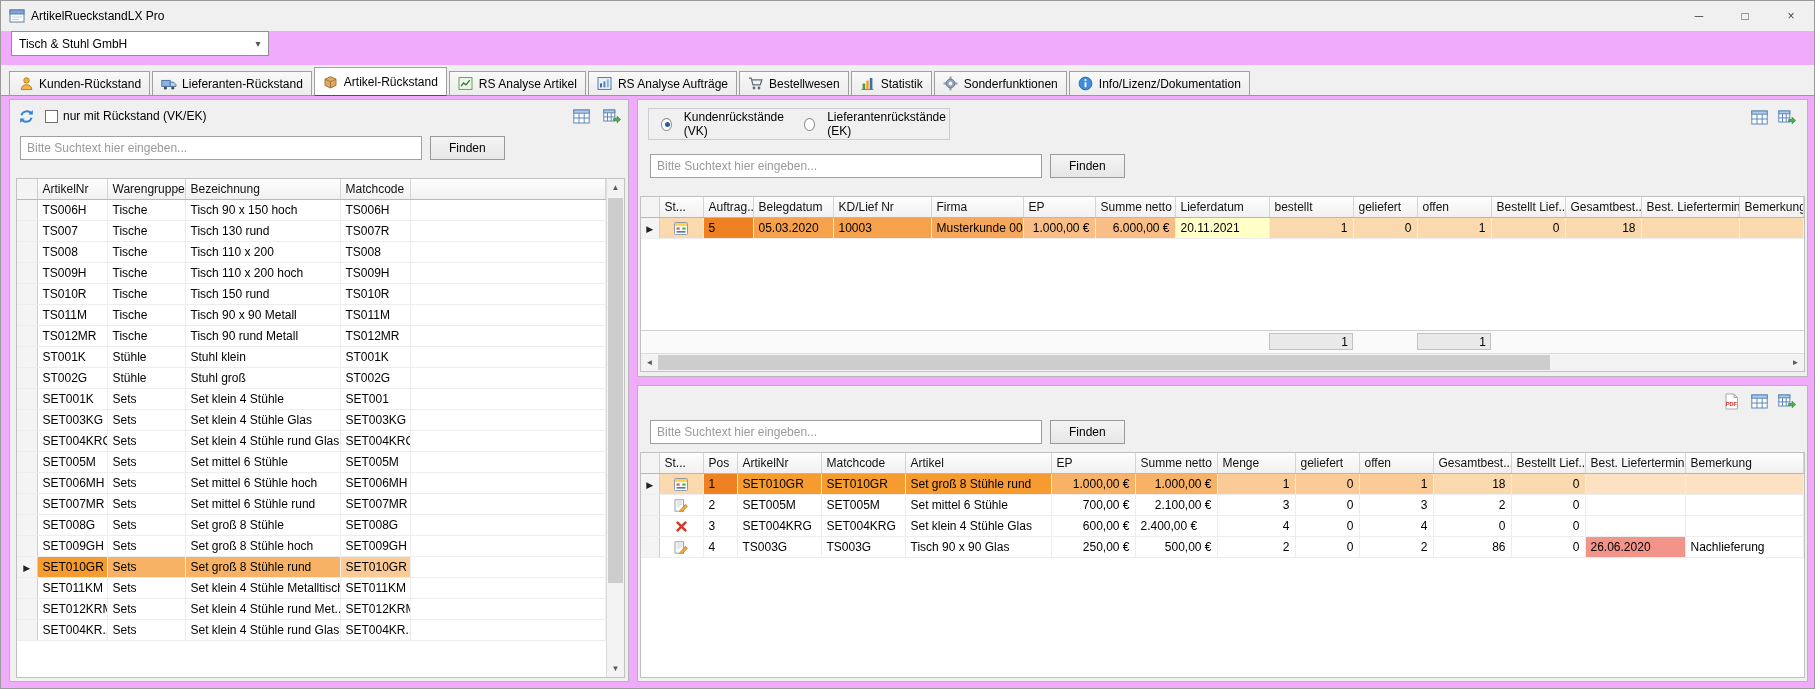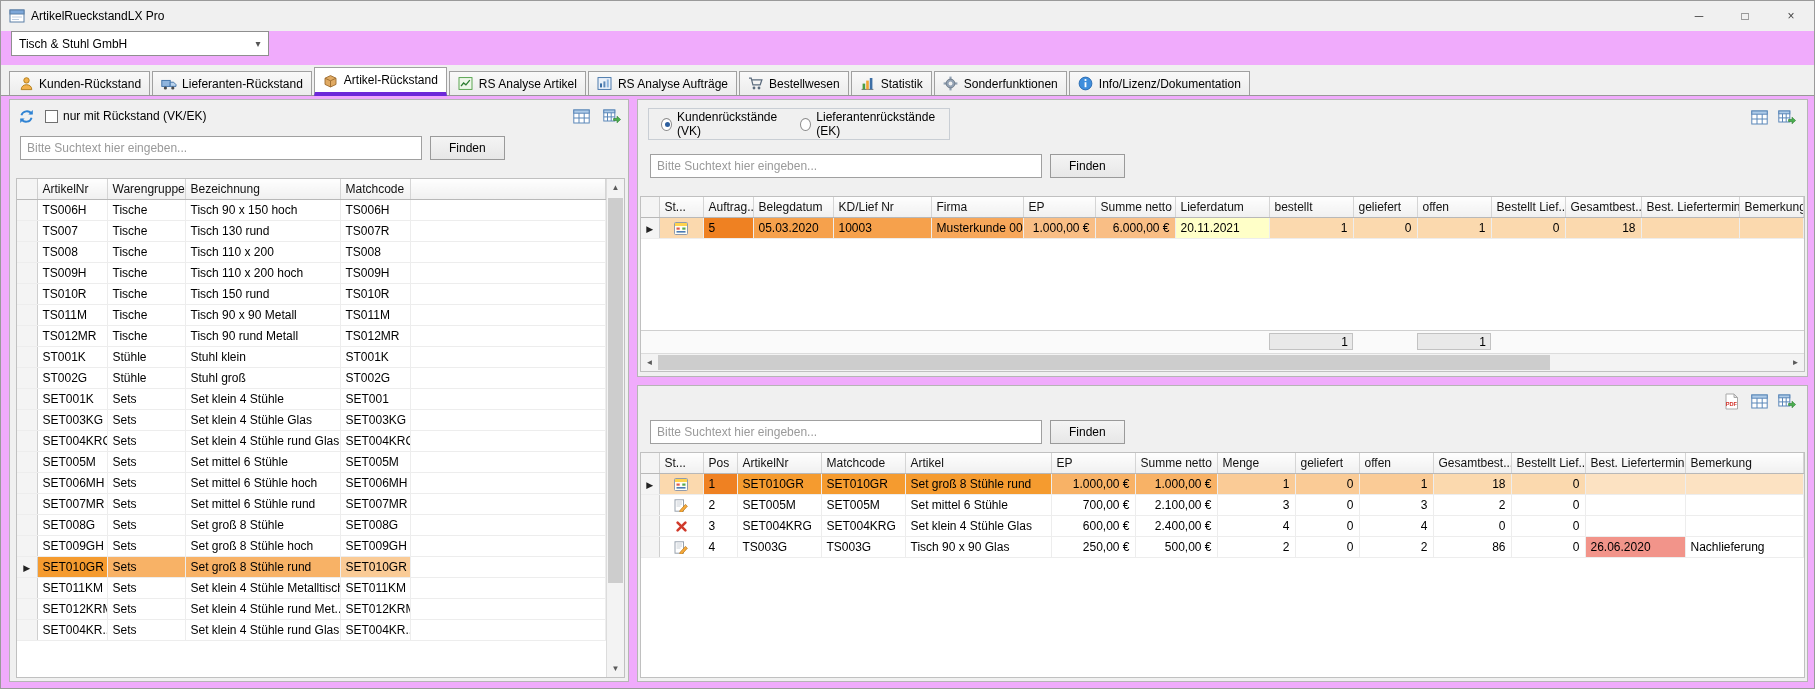--- a/index.html
+++ b/index.html
@@ -13,21 +13,21 @@
 
   
   .company-row{height:34px;display:flex;}
   .combo{margin-left:10px;width:258px;height:25px;box-sizing:border-box;border:1px solid #8f8f8f;background:#fff;display:flex;align-items:center;font-size:12px;cursor:default;}
   .combo-text{padding-left:7px;}
   .combo-arrow{margin-left:auto;width:20px;text-align:center;color:#555;font-size:10px;}
 
   
   .tabbar{display:flex;align-items:flex-end;height:30px;padding-left:8px;border-bottom:1px solid #989898;background:#f0f0f0;gap:2px;}
   .tab{display:flex;align-items:center;gap:5px;height:24px;box-sizing:border-box;padding:0 8px;border:1px solid #a0a0a0;border-bottom:none;background:linear-gradient(#f9f9f9,#ececec);font-size:12px;white-space:nowrap;cursor:default;}
-  .tab.active{height:29px;background:#fff;z-index:2;margin-bottom:-1px;border-bottom:4px solid #6d28d9;}
+  .tab.active{height:29px;background:#fff;z-index:2;margin-bottom:-1px;border-bottom:1px solid #6d28d9;}
   .tab-icon{display:inline-flex;width:16px;height:15px;align-items:center;justify-content:center;}
 
   
   .content{position:absolute;left:0;right:0;top:94px;bottom:0;}
   .panel{position:absolute;border:1px solid #b5b5b5;background:#f0f0f0;box-sizing:border-box;}
   #left-panel{left:8px;top:4px;width:620px;bottom:6px;}
   #orders-panel{left:636px;top:4px;width:1171px;height:278px;}
   #positions-panel{left:636px;top:290px;width:1171px;bottom:6px;}
 
   .lp-toolbar{position:absolute;left:4px;right:4px;top:2px;height:28px;display:flex;align-items:center;gap:7px;}
@@ -38,21 +38,21 @@
 
   .search-row{position:absolute;display:flex;gap:8px;align-items:center;}
   .lp-search{left:10px;top:36px;}
   .op-search{left:12px;top:54px;}
   .pp-search{left:12px;top:34px;}
   .search-input{height:24px;box-sizing:border-box;border:1px solid #a0a0a0;padding:0 6px;font-size:12px;font-family:inherit;background:#fff;}
   .search-input::placeholder{color:#9a9a9a;}
   .btn{height:24px;box-sizing:border-box;background:linear-gradient(#f4f4f4,#e7e7e7);border:1px solid #9a9a9a;font-size:12px;font-family:inherit;padding:0 18px;cursor:default;}
 
   .radio-box{position:absolute;left:10px;top:8px;width:302px;height:32px;box-sizing:border-box;border:1px solid #c9ced4;display:flex;align-items:center;gap:18px;padding:0 12px;}
-  .radio{display:flex;align-items:center;gap:5px;font-size:12px;cursor:default;}
+  .radio{display:flex;align-items:center;gap:12px;font-size:12px;cursor:default;}
   .radio-dot{width:13px;height:13px;box-sizing:border-box;border:1px solid #8a8a8a;border-radius:50%;background:#fff;position:relative;}
   .radio-dot.checked::after{content:"";position:absolute;left:3px;top:3px;width:5px;height:5px;border-radius:50%;background:#2d5f9e;}
   .panel-icons{position:absolute;right:8px;display:flex;gap:4px;align-items:center;}
 
   
   .grid-outer{position:absolute;border:1px solid #c0c0c0;background:#fff;display:flex;overflow:hidden;}
   #left-grid-outer{left:6px;right:3px;top:78px;bottom:3px;}
   #orders-grid{left:2px;right:2px;top:96px;bottom:4px;flex-direction:column;}
   #positions-grid{left:2px;right:2px;top:66px;bottom:3px;}
   .table-host{flex:1;overflow:hidden;background:#fff;}
@@ -691,21 +691,21 @@
                         <g stroke="#d03a2b" stroke-width="2.6" stroke-linecap="round">
                           <line x1="2.6" y1="2.6" x2="10.4" y2="10.4"></line>
                           <line x1="10.4" y1="2.6" x2="2.6" y2="10.4"></line>
                         </g>
                       </svg></span></td>
                   <td>3</td>
                   <td>SET004KRG</td>
                   <td>SET004KRG</td>
                   <td>Set klein 4 Stühle Glas</td>
                   <td style="text-align: right;">600,00 €</td>
-                  <td style="text-align: right;">2.400,00 €</td>
+                  <td style="">2.400,00 €</td>
                   <td style="text-align: right;">4</td>
                   <td style="text-align: right;">0</td>
                   <td style="text-align: right;">4</td>
                   <td style="text-align: right;">0</td>
                   <td style="text-align: right;">0</td>
                   <td></td>
                   <td></td>
                 </tr>
                 <tr>
                   <td class="ind"></td>

